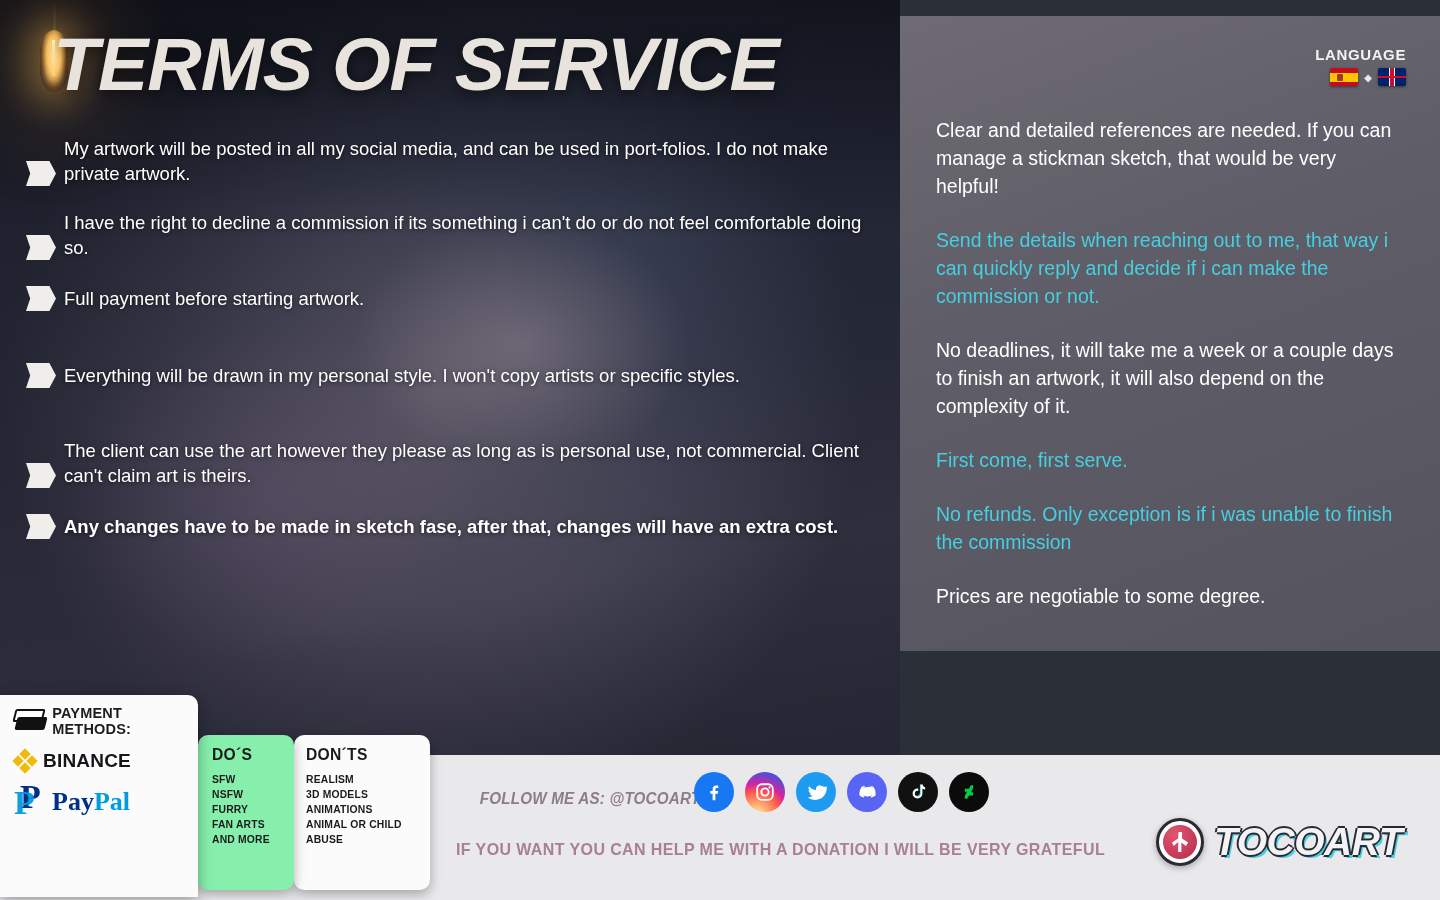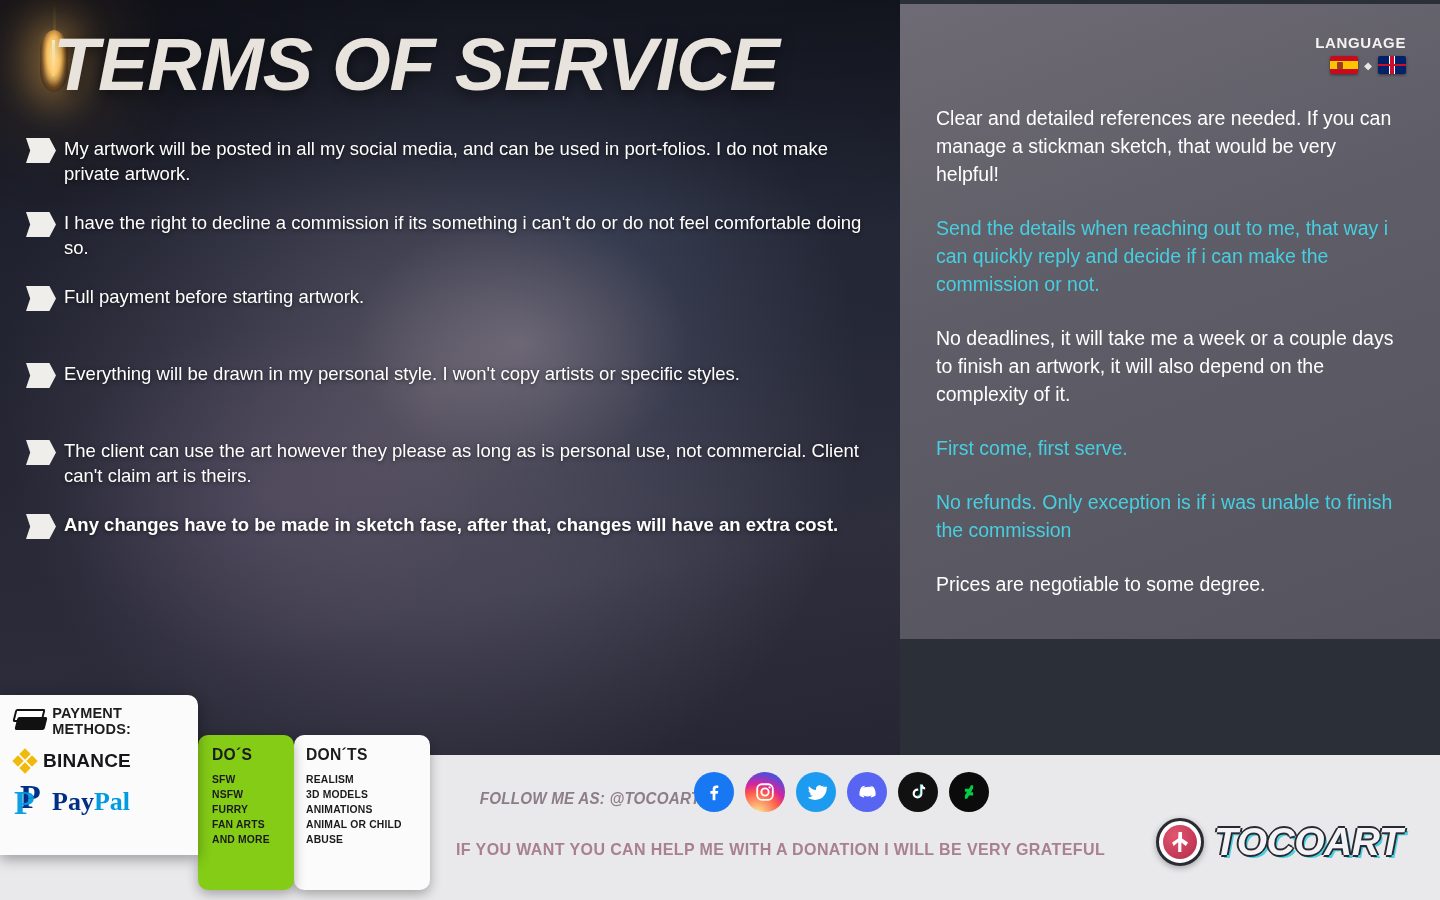--- a/index.html
+++ b/index.html
@@ -52,38 +52,38 @@
     font-style:italic; font-weight:bold;
     letter-spacing:-1px;
     color:#e8e4dd;
     text-shadow:0 3px 14px rgba(0,0,0,.55);
     transform:scaleX(1.02);
     white-space:nowrap;
   }
 
   
   .terms{ position:absolute; left:26px; top:136px; width:860px; }
-  .term{ position:relative; display:flex; margin-bottom:24px; }
+  .term{ position:relative; display:flex; margin-bottom:24px;align-items:flex-end; }
   .term .bullet{
     flex:0 0 30px; height:25px; margin-top:2px; margin-right:8px;
     background:#f0eeea;
     clip-path: polygon(0% 0%, 78% 0%, 100% 50%, 78% 100%, 0% 100%, 14% 50%);
     box-shadow:0 2px 6px rgba(0,0,0,.4);
   }
   .term .txt{
     font-size:18.5px; line-height:25px; color:#fff;
     text-shadow:0 1px 4px rgba(0,0,0,.6);
     max-width:812px;
   }
   .gap-lg{ margin-bottom:50px; }
   .gap-md{ margin-bottom:42px;font-weight:bold; }
 
   
   .right-panel{
-    position:absolute; left:900px; top:4px; width:540px; height:635px;
+    position:absolute; left:900px; top:16px; width:540px; height:635px;
     background:linear-gradient(160deg,#6e6b74 0%, #5f5d67 40%, #55535d 100%);
   }
   .lang-wrap{ position:absolute; right:34px; top:30px; text-align:right; }
   .lang-label{
     font-size:15px; font-weight:bold; letter-spacing:.6px; color:#f4f3f1;
     font-family:"Liberation Sans", sans-serif;
   }
   .flags{ display:flex; align-items:center; gap:6px; justify-content:flex-end; margin-top:5px; }
   .flag{ width:28px; height:18px; border-radius:2px; overflow:hidden; position:relative; box-shadow:0 1px 3px rgba(0,0,0,.45); }
   .flag-es{ background:linear-gradient(to bottom,#c60b1e 0 25%, #ffc400 25% 75%, #c60b1e 75% 100%); }
@@ -109,21 +109,21 @@
   .note.white{ color:#ffffff; }
 
   
   .bottom-bar{
     position:absolute; left:0; bottom:0; width:1440px; height:145px;
     background:#e9e8ea;
   }
 
   
   .pay-card{
-    position:absolute; left:0; top:695px; width:198px; height:160px;
+    position:absolute; left:0; top:695px; width:198px; height:202px;
     background:#fbfbfb; border-radius:0 10px 0 0;
     box-shadow:0 4px 14px rgba(0,0,0,.35);
     padding:10px 10px 8px 14px;
     z-index:6;
   }
   .pay-head{ display:flex; align-items:center; gap:8px; }
   .pay-title{ font-size:14.5px; font-weight:bold; color:#1d1d1f; letter-spacing:.2px; }
   .cards-icon{ width:34px; height:24px; position:relative; }
   .cards-icon i{
     position:absolute; width:30px; height:13px; border:2px solid #111; border-radius:2px; background:#fff;
@@ -147,21 +147,21 @@
   }
   .pp-mark span:nth-child(1){ color:#002f86; left:6px; top:-6px; }
   .pp-mark span:nth-child(2){ color:#019be1; left:0px; top:0px; opacity:.95; }
   .pp-word{ font-size:26px; font-weight:bold; font-family:"Liberation Serif", serif; }
   .pp-word i{ font-style:normal; color:#002f86;margin-top:42px; }
   .pp-word u{ text-decoration:none; color:#019be1; }
 
   
   .dos-card{
     position:absolute; left:198px; top:735px; width:96px; height:155px;
-    background:#84cc16; border-radius:10px;
+    background:#86efac; border-radius:10px;
     box-shadow:0 4px 12px rgba(0,0,0,.3);
     padding:10px 0 16px 14px; z-index:5;
   }
   .donts-card{
     position:absolute; left:294px; top:735px; width:136px; height:155px;
     background:#fbfbfb; border-radius:10px;
     box-shadow:0 4px 12px rgba(0,0,0,.3);
     padding:10px 0 0 12px; z-index:4;
   }
   .mini-title{

